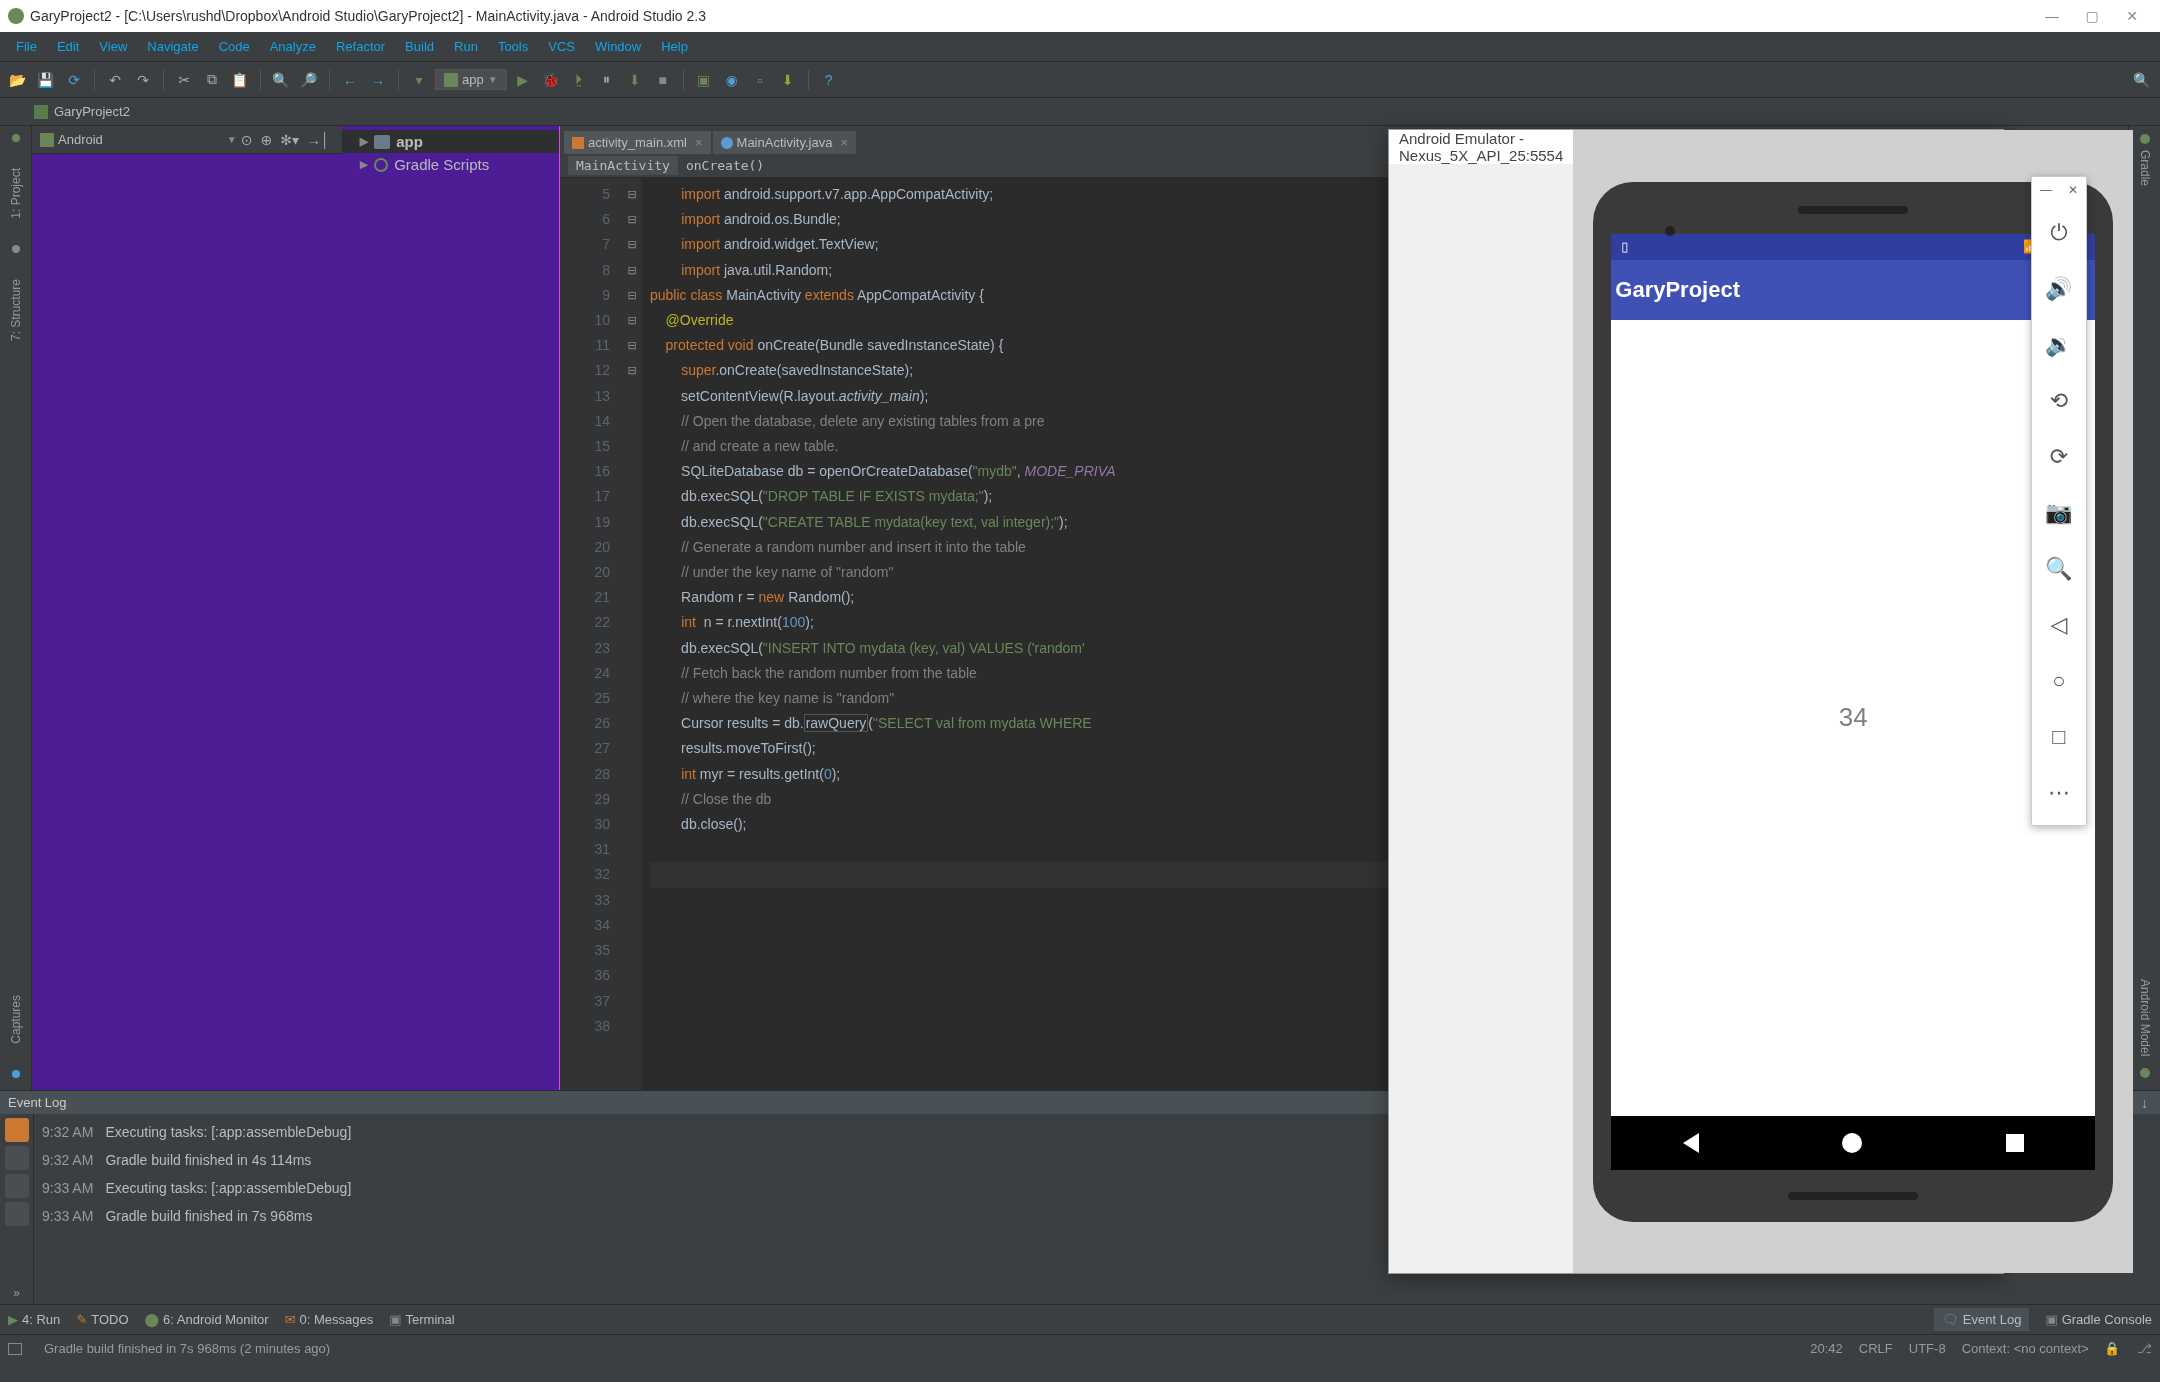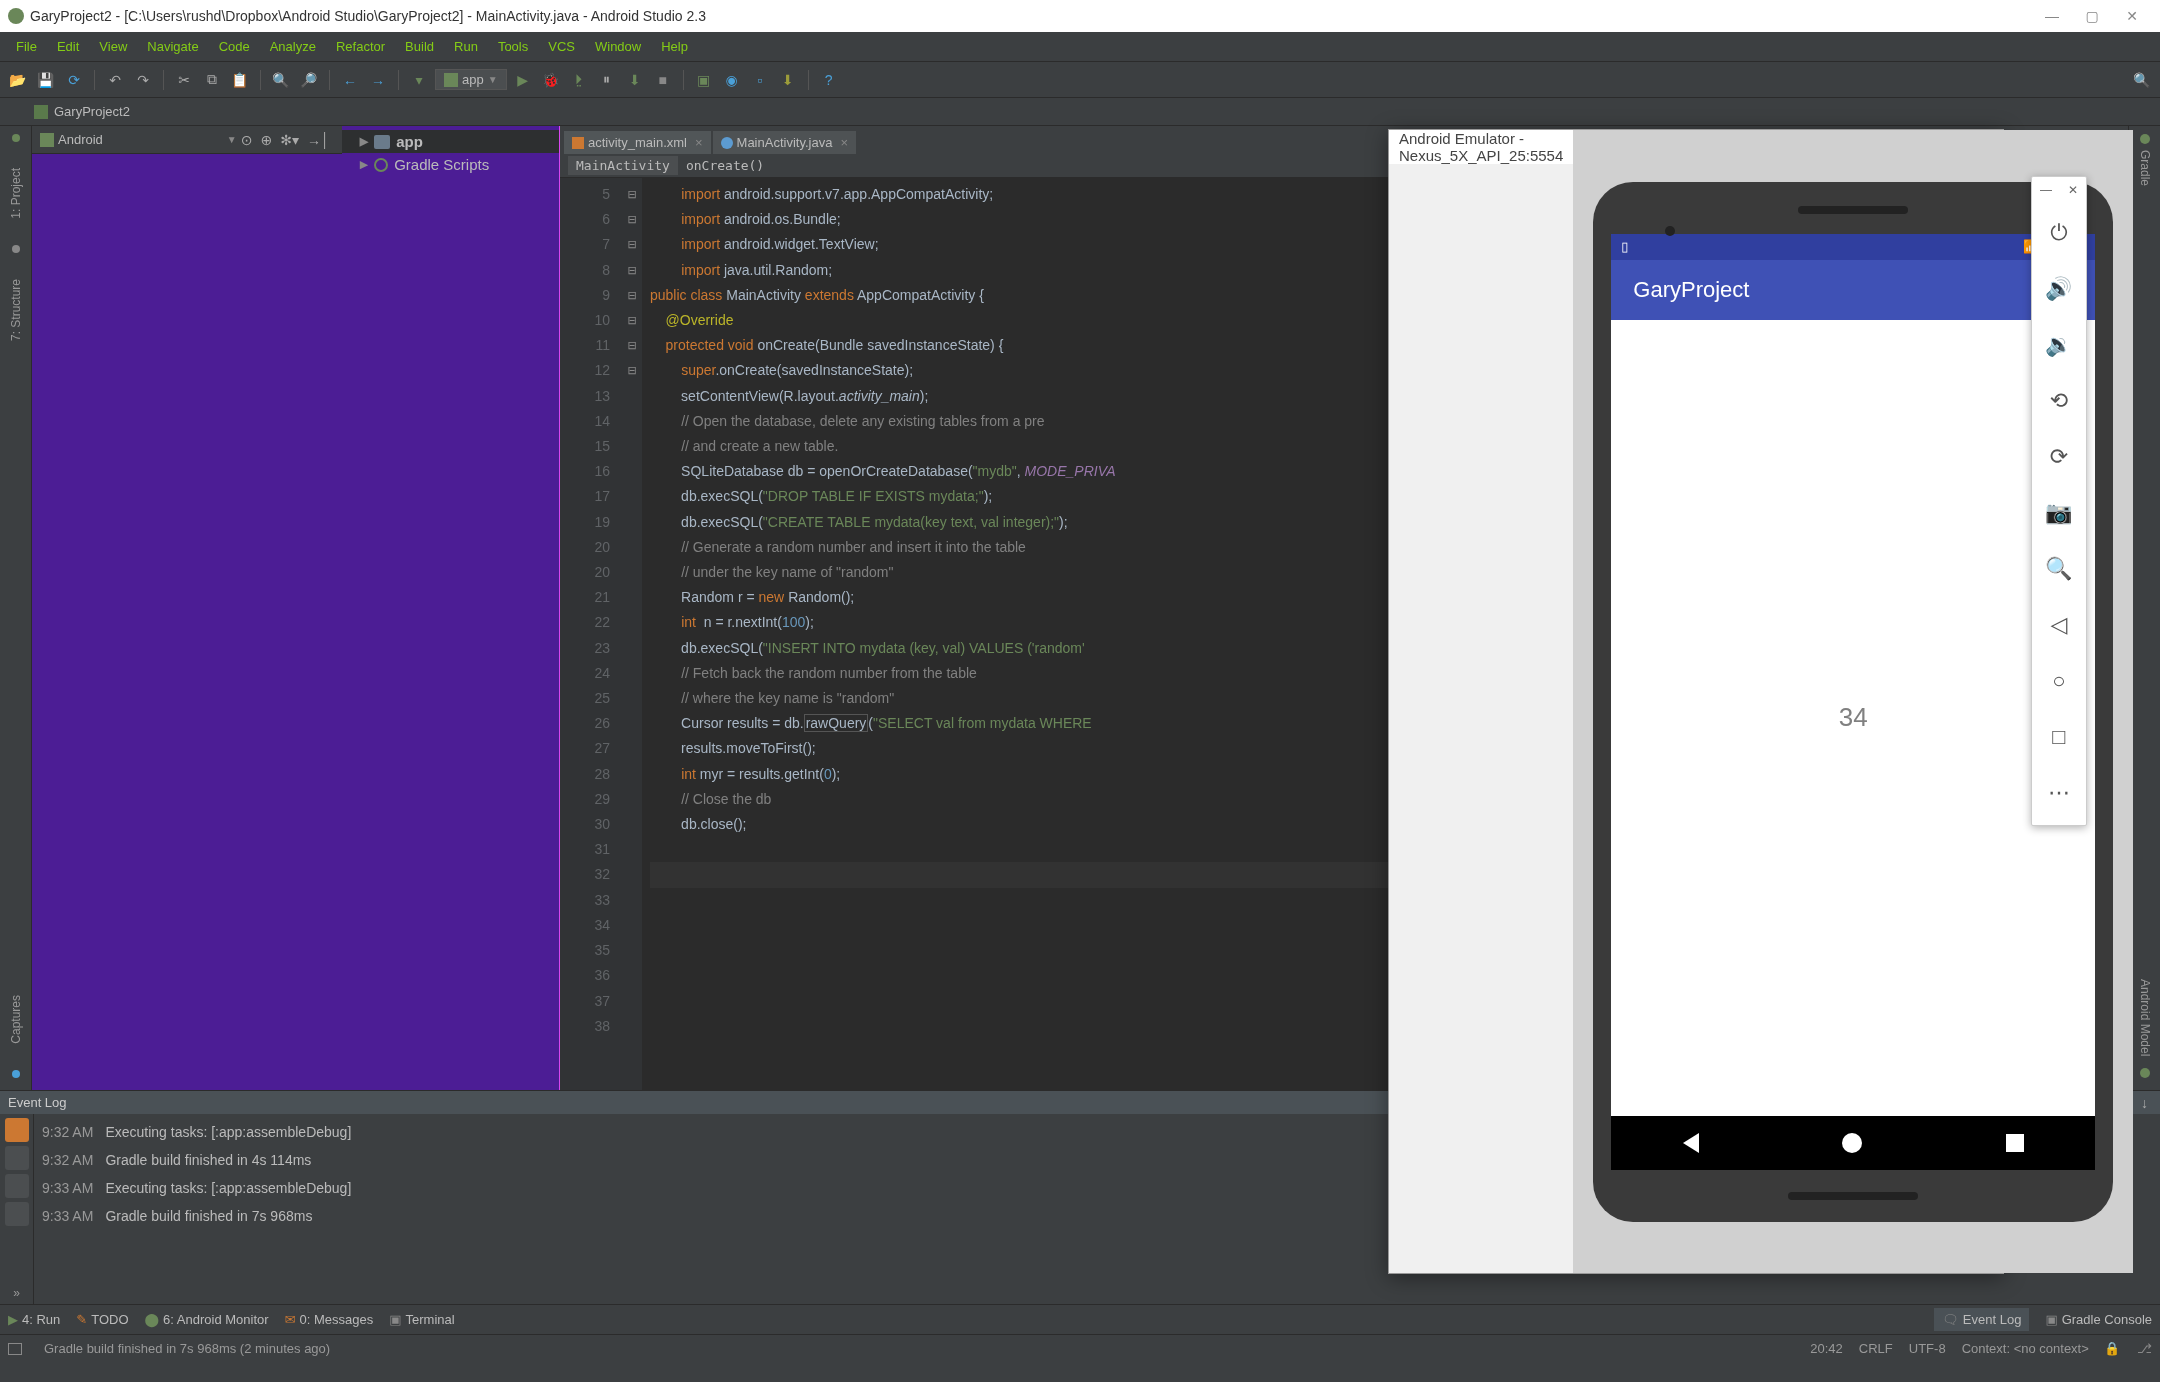--- a/index.html
+++ b/index.html
@@ -6,21 +6,21 @@
 body { background: #3c3f41; color: #bbb; overflow: hidden; width: 2160px; height: 1382px; font-size: 13px; }
 
 
 .titlebar { height: 32px; background: #fff; display: flex; align-items: center; padding: 0 8px; color: #333; font-size: 14px; }
 .titlebar .icon { width: 16px; height: 16px; background: #6a8759; border-radius: 50%; margin-right: 6px; }
 .titlebar .spacer { flex: 1; }
 .titlebar .winbtn { width: 40px; text-align: center; color: #888; font-size: 14px; }
 
 
 .menubar { height: 30px; background: #3c3f41; display: flex; align-items: center; padding: 0 6px; border-bottom: 1px solid #2b2b2b; }
-.menubar span { padding: 0 10px; color: #84cc16; cursor: pointer; }
+.menubar span { padding: 0 10px; color: #0ea5e9; cursor: pointer; }
 
 
 .toolbar { height: 36px; background: #3c3f41; display: flex; align-items: center; padding: 0 6px; border-bottom: 1px solid #2b2b2b; gap: 4px; }
 .toolbar .tbtn { width: 24px; height: 24px; display: flex; align-items: center; justify-content: center; color: #aaa; font-size: 14px; cursor: pointer; }
 .toolbar .sep { width: 1px; height: 20px; background: #555; margin: 0 4px; }
 .toolbar .run-combo { background: #4b4e50; border: 1px solid #555; padding: 2px 8px; display: flex; align-items: center; gap: 4px; }
 .toolbar .run-combo .aicon { width: 14px; height: 14px; background: #6a8759; }
 .toolbar .play { color: #6a8759; }
 .toolbar .debug { color: #6a8759; }
 .toolbar .spacer { flex: 1; }
@@ -116,21 +116,21 @@
 .emu-title { height: 34px; background: #fff; display: flex; align-items: center; padding: 0 10px; color: #444; font-size: 15px; }
 .emu-body { flex: 1; background: #d0d0d0; display: flex; align-items: center; justify-content: center; padding: 20px; }
 .phone { width: 520px; height: 1040px; background: #3a3a3a; border-radius: 40px; padding: 52px 18px; position: relative; }
 .phone .speaker { position: absolute; top: 24px; left: 50%; transform: translateX(-50%); width: 110px; height: 8px; background: #222; border-radius: 4px; }
 .phone .camera { position: absolute; top: 44px; left: 72px; width: 10px; height: 10px; background: #222; border-radius: 50%; }
 .phone .bottom-speaker { position: absolute; bottom: 22px; left: 50%; transform: translateX(-50%); width: 130px; height: 8px; background: #222; border-radius: 4px; }
 .screen { width: 100%; height: 100%; background: #fff; display: flex; flex-direction: column; overflow: hidden; }
 .android-status { height: 26px; background: #303f9f; display: flex; align-items: center; padding: 0 8px; color: #fff; font-size: 13px; }
 .android-status .spacer { flex: 1; }
 .android-status .ic { margin: 0 2px; }
-.android-appbar { height: 60px; background: #3f51b5; display: flex; align-items: center; padding: 0 22px; color: #fff; font-size: 22px; font-weight: 400; }
+.android-appbar { height: 60px; background: #3f51b5; display: flex; align-items: center; padding: 0 4px; color: #fff; font-size: 22px; font-weight: 700; }
 .android-content { flex: 1; display: flex; align-items: center; justify-content: center; color: #808080; font-size: 26px; }
 .android-nav { height: 54px; background: #000; display: flex; align-items: center; justify-content: space-around; color: #fff; font-size: 16px; }
 .nav-tri { width: 0; height: 0; border-top: 10px solid transparent; border-bottom: 10px solid transparent; border-right: 16px solid #fff; }
 .nav-circ { width: 20px; height: 20px; border-radius: 50%; background: #fff; }
 .nav-sq { width: 18px; height: 18px; background: #fff; }
 
 
 .emu-side { position: absolute; left: 2031px; top: 176px; width: 56px; background: #fff; border: 1px solid #ccc; border-radius: 2px; padding: 6px 0; display: flex; flex-direction: column; align-items: center; gap: 4px; box-shadow: 0 2px 8px rgba(0,0,0,0.3); }
 .emu-side .top-row { display: flex; width: 100%; justify-content: space-around; padding-bottom: 6px; }
 .emu-side .top-row .wbtn { color: #666; font-size: 12px; cursor: pointer; }

